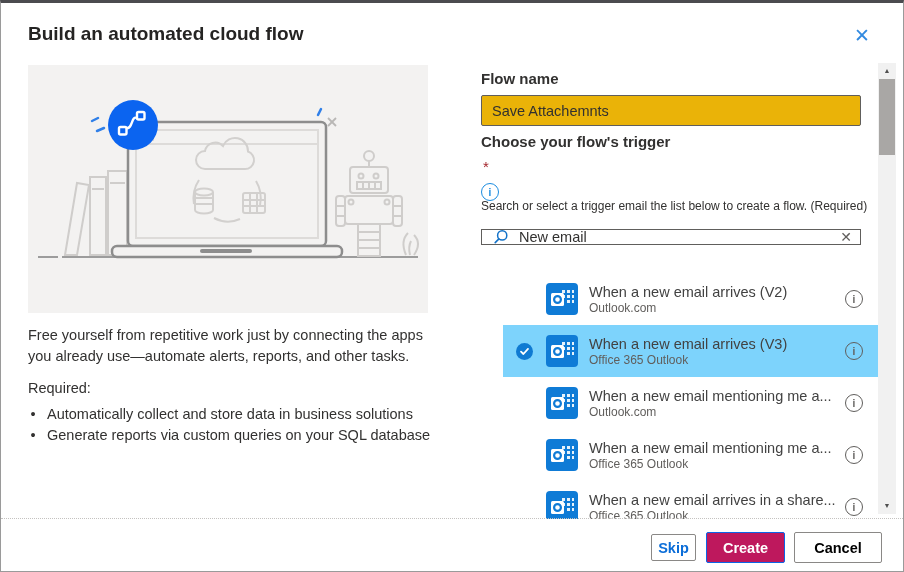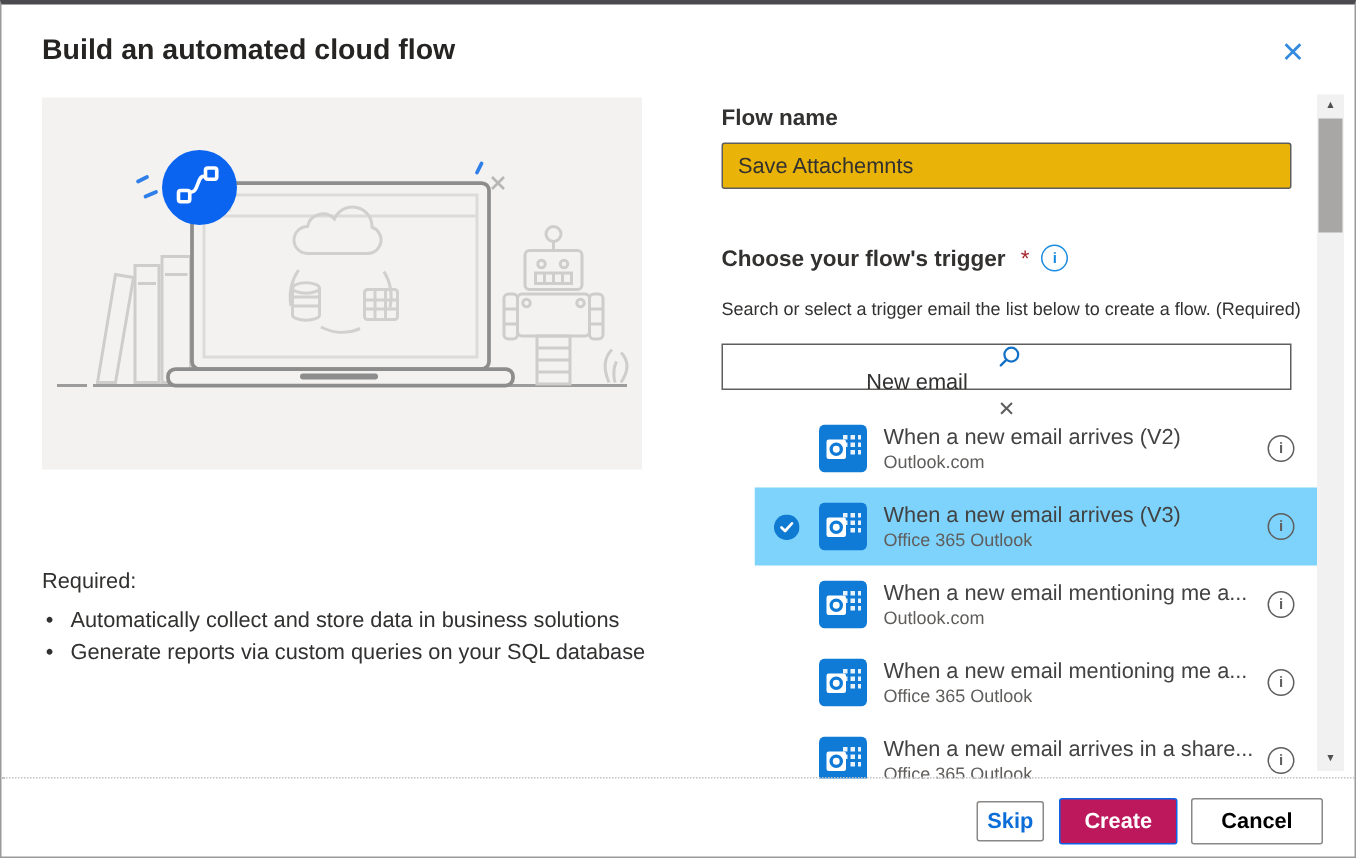--- a/index.html
+++ b/index.html
@@ -11,30 +11,30 @@
   
   .illustration{position:absolute;left:27px;top:62px;width:400px;height:248px;background:#f3f2f1;}
   .desc{position:absolute;left:27px;top:322px;width:414px;font-size:14.5px;line-height:21px;color:#323130;}
   .examples{position:absolute;left:27px;top:377px;width:420px;font-size:14.5px;color:#323130;}
   .examples .ex-head{margin-bottom:8px;}
   .ex-item{display:flex;gap:9px;line-height:21px;}
   .ex-item .bullet{width:10px;text-align:center;}
   
   .rp-label{position:absolute;left:480px;font-size:15px;font-weight:700;color:#323130;}
   .flow-name-label{top:67px;}
-  .trigger-label-row{top:160px;display:flex;align-items:center;gap:8px;}
+  .trigger-label-row{top:130px;display:flex;align-items:flex-start;gap:8px;flex-direction:column;}
   .req{color:#a4262c;font-weight:400;margin-left:2px;}
   .info-blue{display:inline-flex;width:16px;height:16px;border:1px solid #1b8ce0;border-radius:50%;
     color:#1b8ce0;font-size:10px;font-weight:700;align-items:center;justify-content:center;font-style:normal;}
   .text-input{position:absolute;left:480px;top:92px;width:380px;height:31px;box-sizing:border-box;
     border:1px solid #605e5c;border-radius:2px;padding:0 10px;font-size:14.5px;color:#323130;
     font-family:"Liberation Sans",sans-serif;background:#eab308;}
   .search-hint{position:absolute;left:480px;top:196px;width:390px;font-size:12px;color:#323130;}
-  .search-box{position:absolute;left:480px;top:226px;width:380px;height:31px;box-sizing:border-box;
-    border:1px solid #605e5c;border-radius:0;background:#fff;display:flex;align-items:center;flex-direction:column;}
+  .search-box{position:absolute;left:480px;top:226px;width:380px;height:16px;box-sizing:border-box;
+    border:1px solid #605e5c;border-radius:0;background:#fff;display:flex;align-items:center;}
   .search-box .mag{margin:0 8px 0 11px;display:flex;}
   .search-input{flex:1;border:none;outline:none;font-size:14.5px;color:#323130;background:transparent;
     font-family:"Liberation Sans",sans-serif;min-width:0;}
   .clear-x{border:none;background:transparent;color:#605e5c;font-size:14px;width:28px;cursor:pointer;padding:0;}
   
   .trigger-list{position:absolute;left:502px;top:270px;width:380px;height:246px;overflow:hidden;}
   .trow{position:relative;display:flex;align-items:center;height:52px;box-sizing:border-box;cursor:pointer;}
   .trow.selected{background:#7dd3fc;}
   .check-slot{width:30px;margin-left:13px;display:flex;align-items:center;}
   .app-icon{width:32px;height:32px;flex:0 0 32px;margin-right:11px;}
@@ -150,20 +150,21 @@
         <line x1="64" y1="56" x2="70" y2="53"></line>
         <line x1="290" y1="50" x2="293" y2="44"></line>
       </g>
       <g stroke="#b9b7b5" stroke-width="1.8">
         <line x1="300" y1="53" x2="308" y2="61"></line>
         <line x1="308" y1="53" x2="300" y2="61"></line>
       </g>
     </svg>
   </div>
 
+  <div class="desc">Free yourself from repetitive work just by connecting the apps you already use—automate alerts, reports, and other tasks.</div>
   <div class="examples">
     <div class="ex-head">Required:</div>
     <div class="ex-item">
       <span class="bullet">•</span>
       <span>Automatically collect and store data in business solutions</span>
     </div>
     <div class="ex-item">
       <span class="bullet">•</span>
       <span>Generate reports via custom queries on your SQL database</span>
     </div>

